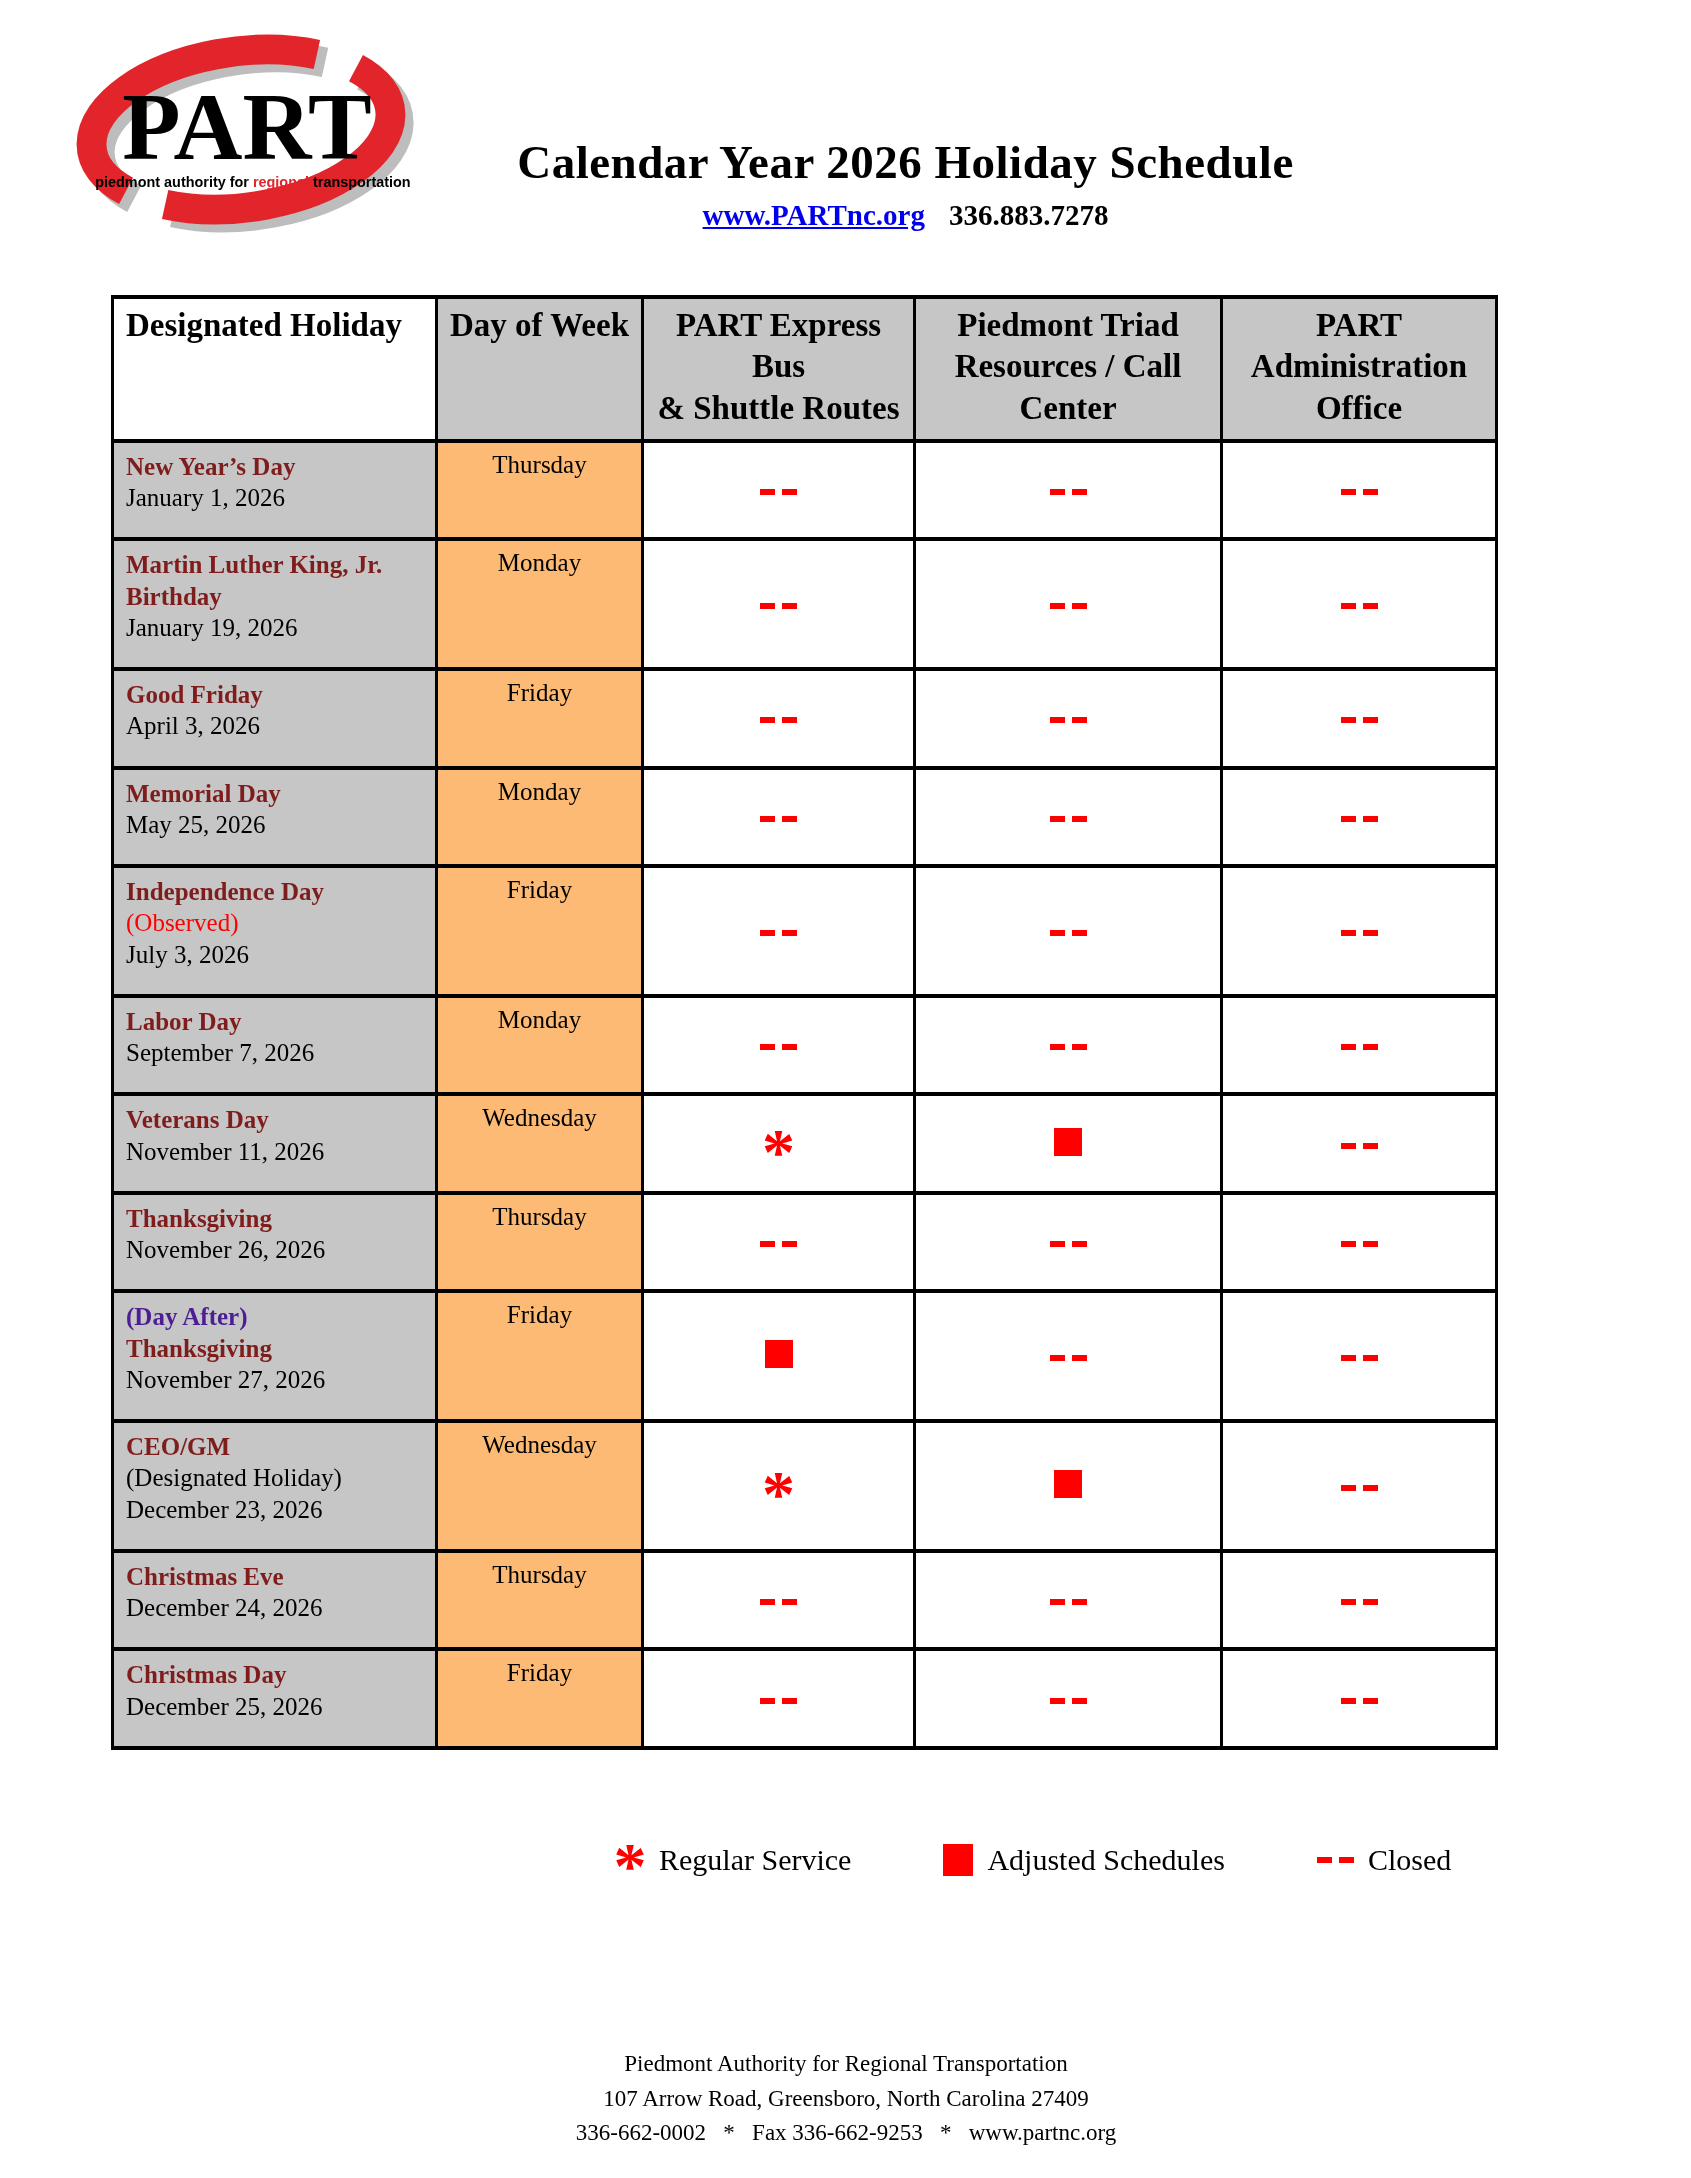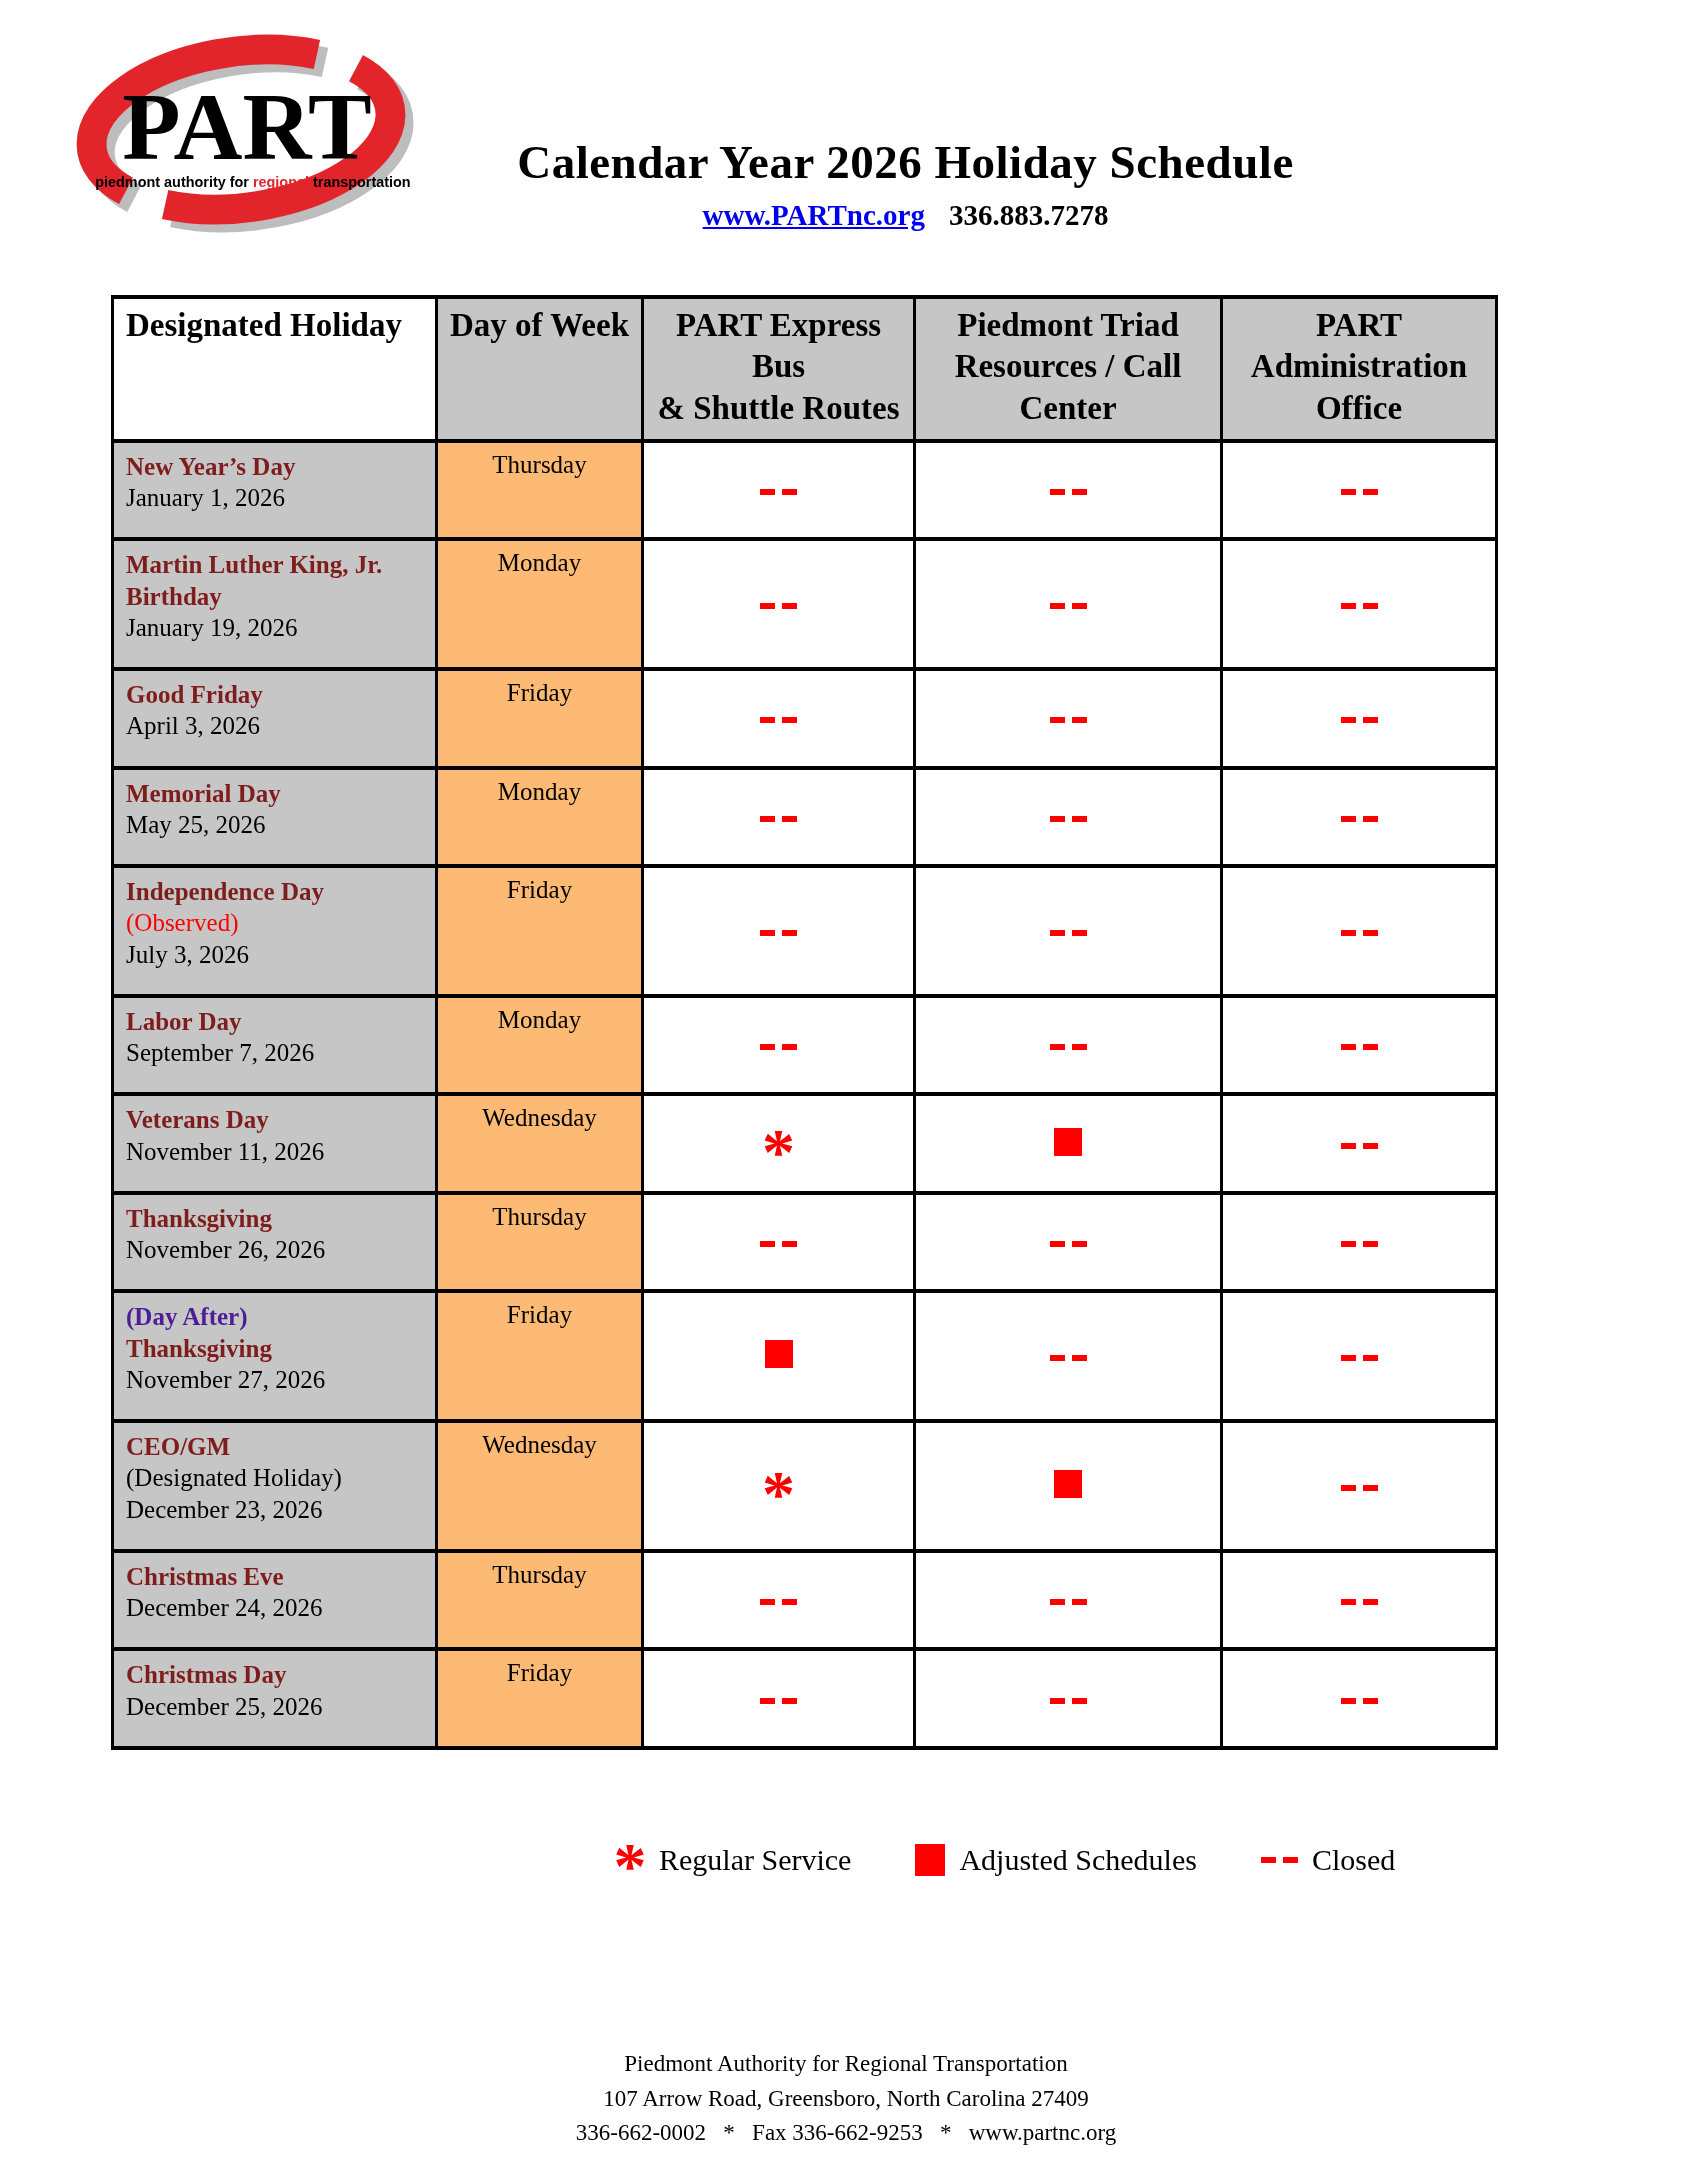--- a/index.html
+++ b/index.html
@@ -39,21 +39,21 @@
   .sym[data-sym="closed"]::before,
   .sym[data-sym="closed"]::after{content:"";position:absolute;top:0;width:15px;height:6px;background:#FF0000;}
   .sym[data-sym="closed"]::before{left:0;}
   .sym[data-sym="closed"]::after{right:0;}
   .sym[data-sym="adjusted"]{width:28px;height:28px;background:#FF0000;}
   .sym[data-sym="regular"]{position:relative;width:30px;height:34px;}
   .sym[data-sym="regular"]::before{content:"*";position:absolute;left:50%;top:-6px;transform:translateX(-50%);
       font:bold 66px/66px "Liberation Serif",serif;color:#FF0000;}
 
   
-  .legend{position:absolute;top:1843px;left:615px;display:flex;align-items:center;font-size:30px;}
+  .legend{position:absolute;top:1843px;left:615px;display:flex;align-items:center;font-size:30px;gap:28px;}
   .legend .item{display:flex;align-items:center;}
   .legend .item+.item{margin-left:64px;}
   .legend .sym{margin-right:14px;}
   .legend .sym[data-sym="regular"]{top:-4px;}
   .legend .sym[data-sym="adjusted"]{width:30px;height:32px;}
 
   
   .footer{position:absolute;top:2047px;left:0;width:100%;text-align:center;
       font-size:23px;line-height:1.5;}
   .footer div{white-space:pre;}

